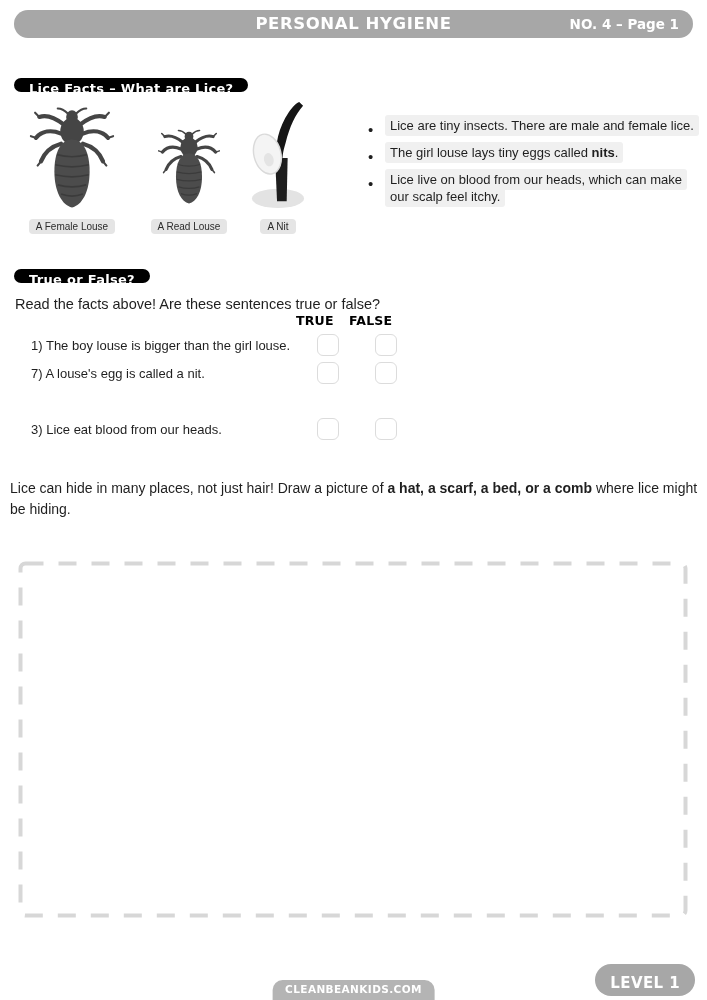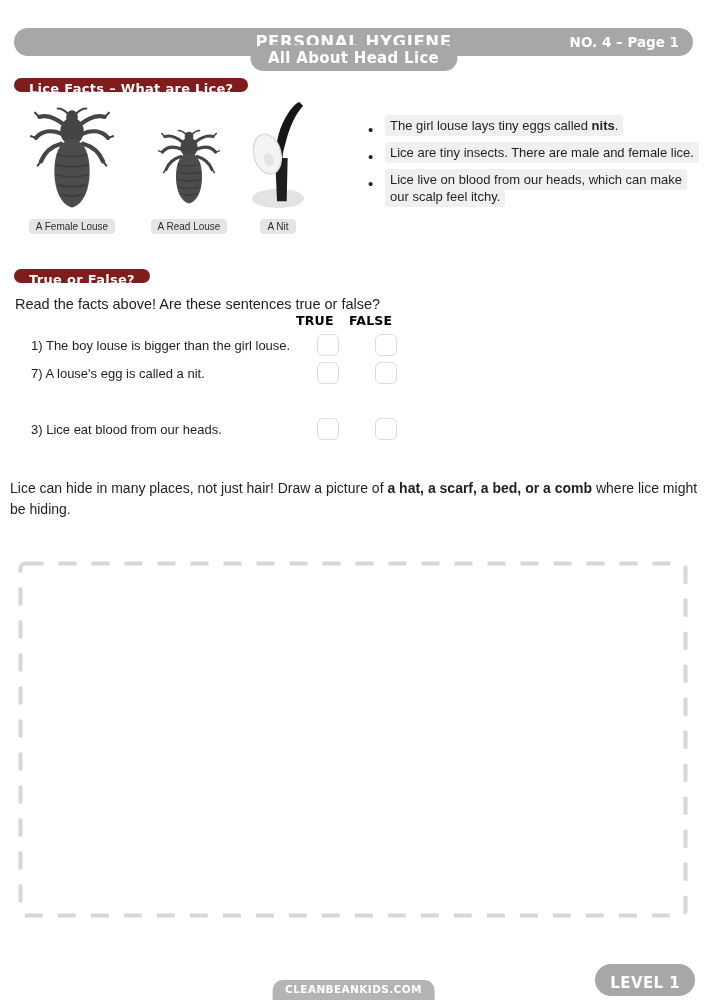--- a/index.html
+++ b/index.html
@@ -3,38 +3,38 @@
 <meta charset="utf-8">
 <style>
   html,body{margin:0;padding:0;background:#fff;}
   .page{
     position:relative;width:707px;height:1000px;background:#ffffff;
     font-family:"Liberation Sans",sans-serif;color:#1f1f1f;overflow:hidden;
   }
   
   .header-bar{
     position:absolute;left:14px;top:10px;width:679px;height:28px;
-    background:#a7a7a7;border-radius:14px;margin-top:18px;
+    background:#a7a7a7;border-radius:14px;
   }
   .header-title{
     position:absolute;left:0;right:0;top:0;height:28px;line-height:28px;
     text-align:center;color:#fff;font-family:"DejaVu Sans",sans-serif;
     font-weight:800;font-size:16.5px;letter-spacing:.6px;
   }
   .header-page{
     position:absolute;right:14px;top:0;height:28px;line-height:28px;
     color:#fff;font-family:"DejaVu Sans",sans-serif;font-weight:800;font-size:13.5px;
   }
   .subtitle-pill{
     position:absolute;left:50%;transform:translateX(-50%);top:45px;height:26px;
     background:#a7a7a7;border-radius:14px;padding:0 18px;line-height:26px;
     color:#fff;font-family:"DejaVu Sans",sans-serif;font-weight:800;font-size:15px;letter-spacing:.3px;
   }
   .section-pill{
-    position:absolute;height:14px;background:#7f1d1d;border-radius:12px;
+    position:absolute;height:14px;background:#000000;border-radius:12px;
     padding:0 15px;line-height:22px;color:#fff;
     font-family:"DejaVu Sans",sans-serif;font-weight:800;font-size:13px;letter-spacing:.3px;
     white-space:nowrap;
   }
   #pill-facts{left:14px;top:78px;}
   #pill-tf{left:14px;top:269px;}
   #pill-hide{left:14px;top:450px;}
   
   .figure{position:absolute;display:flex;flex-direction:column;align-items:center;}
   #fig-female{left:20px;top:106px;width:104px;height:128px;}
@@ -92,21 +92,20 @@
 </style>
 </head>
 <body>
 
 <div class="page">
 
   <div class="header-bar">
     <div class="header-title">PERSONAL HYGIENE</div>
     <div class="header-page">NO. 4 – Page 1</div>
   </div>
-  <div class="subtitle-pill">All About Head Lice</div>
 
   <div class="section-pill" id="pill-facts">Lice Facts – What are Lice?</div>
 
   <div class="figure" id="fig-female">
     <span>
       <svg width="96" height="104" viewBox="0 0 100 124">
         <g fill="none" stroke="#454545" stroke-width="5" stroke-linecap="round">
           <path d="M40 22 C30 14 20 10 11 13"></path>
             <path d="M37 33 C25 28 14 30 7 38"></path>
             <path d="M37 45 C26 48 17 56 13 66"></path>
@@ -188,22 +187,22 @@
         <g transform="rotate(-14 28 54)">
           <ellipse cx="28" cy="54" rx="14" ry="21" fill="#f4f4f4" stroke="#dadada" stroke-width="1.5"></ellipse>
           <ellipse cx="28" cy="60" rx="5" ry="7" fill="#e4e4e4"></ellipse>
         </g>
       </svg>
     </span>
     <span class="fig-label">A Nit</span>
   </div>
 
   <ul class="facts-list">
+    <li><span class="hl"><span>Lice are tiny insects. There are male and female lice.</span><span class="b"></span><span></span></span></li>
     <li><span class="hl"><span>The girl louse lays tiny eggs called </span><span class="b">nits</span><span>.</span></span></li>
-    <li><span class="hl"><span>Lice are tiny insects. There are male and female lice.</span><span class="b"></span><span></span></span></li>
     <li><span class="hl"><span>Lice live on blood from our heads, which can make our scalp feel itchy.</span><span class="b"></span><span></span></span></li>
   </ul>
 
   <div class="section-pill" id="pill-tf">True or False?</div>
   <div class="tf-intro">Read the facts above! Are these sentences true or false?</div>
   <div class="tf-colhead" id="col-true">TRUE</div>
   <div class="tf-colhead" id="col-false">FALSE</div>
 
   <div class="tf-row" id="tf-row-0">
     <span class="tf-text">1) The boy louse is bigger than the girl louse.</span>

